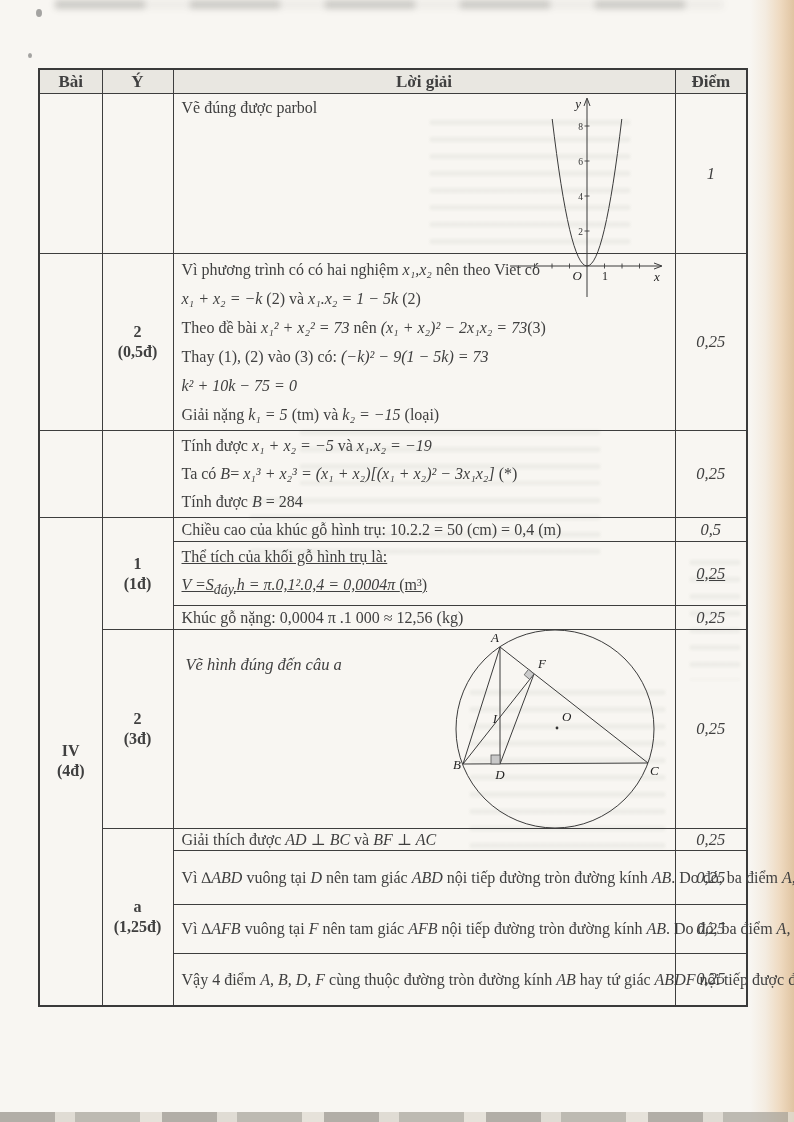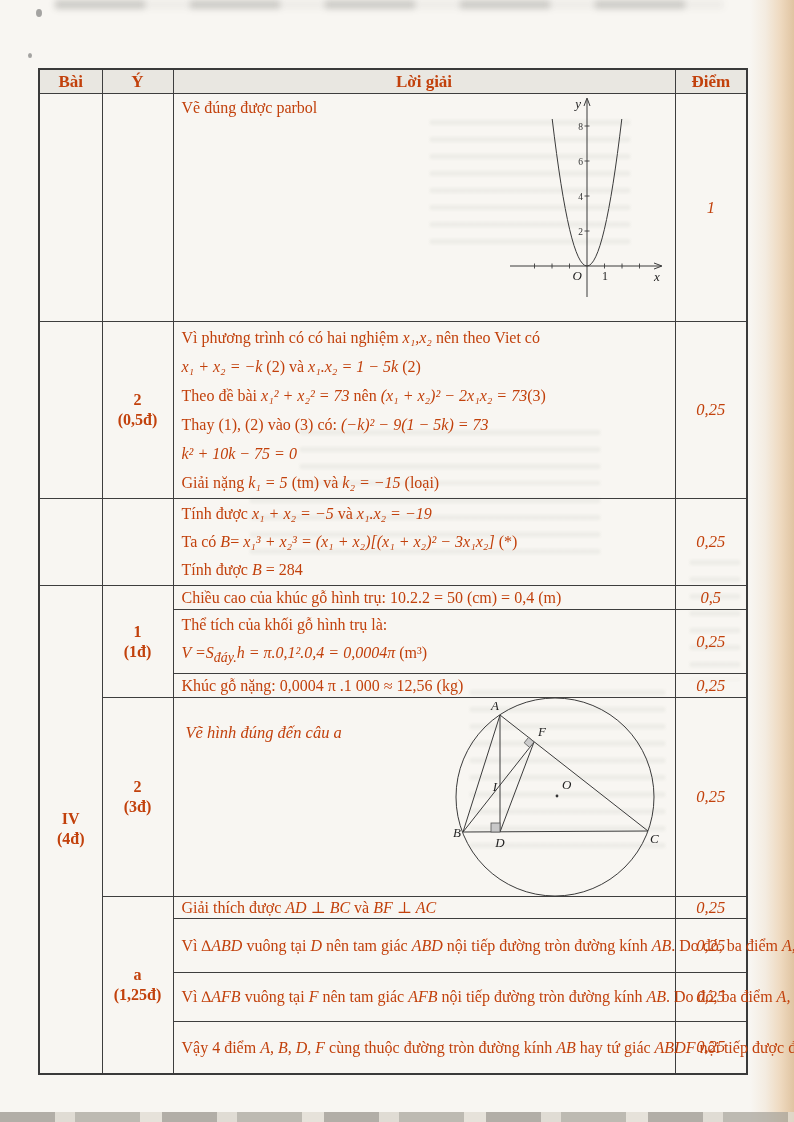--- a/index.html
+++ b/index.html
@@ -1,19 +1,19 @@
 <!DOCTYPE html>
 <html><head>
 <meta charset="utf-8">
 <style>
   html,body{margin:0;padding:0;background:#e9e7e2;}
   .page{
     position:relative;width:794px;height:1122px;margin:0 auto;
     background:#f8f6f2;overflow:hidden;
-    font-family:"Liberation Serif","DejaVu Serif",serif;color:#c2410c;
+    font-family:"Liberation Serif","DejaVu Serif",serif;color:#404040;
   }
   
   .edge-strip{position:absolute;top:0;right:0;width:44px;height:100%;
     background:linear-gradient(90deg,rgba(240,227,210,0) 0%,rgba(240,227,210,.55) 35%,#eed9bf 70%,#e0c4a1 100%);}
   .bottom-strip{position:absolute;left:0;bottom:0;width:100%;height:10px;opacity:.75;
     background:repeating-linear-gradient(90deg,#9b978e 0 55px,#d8d4cb 55px 75px,#aaa69d 75px 140px,#e0dcd3 140px 162px);
     filter:blur(.4px);}
   .top-bleed{position:absolute;top:0;left:55px;right:70px;height:9px;opacity:.55;
     background:repeating-linear-gradient(90deg,rgba(70,70,64,.45) 0 90px,rgba(70,70,64,.10) 90px 135px);
     filter:blur(3px);}
@@ -21,22 +21,22 @@
     background:repeating-linear-gradient(180deg,rgba(112,120,100,.10) 0 5px,rgba(0,0,0,0) 5px 17px);}
   .speck{position:absolute;border-radius:50%;background:rgba(95,95,95,.55);}
 
   table.answer{
     position:absolute;left:38px;top:68px;width:708px;
     border-collapse:collapse;table-layout:fixed;
     border:2px solid #3a3a3a;
   }
   td,th{border:1px solid #3e3e3e;padding:0;vertical-align:middle;}
   th{background:#e9e7e1;font-size:17px;font-weight:bold;height:23px;}
-  tr.h-r1{height:228px;margin-top:39px;} tr.h-r2{height:176px;} tr.h-r3{height:86px;}
-  tr.h-r4{height:24px;}  tr.h-r5{height:57px;}  tr.h-r6{height:24px;}
+  tr.h-r1{height:160px;margin-top:39px;} tr.h-r2{height:176px;} tr.h-r3{height:86px;}
+  tr.h-r4{height:24px;}  tr.h-r5{height:57px;text-decoration:underline;}  tr.h-r6{height:24px;}
   tr.h-r7{height:199px;} tr.h-r8{height:22px;}  tr.h-r9{height:54px;}
   tr.h-r10{height:49px;} tr.h-r11{height:52px;}
 
   td.c-bai,td.c-y{text-align:center;font-weight:bold;font-size:16px;line-height:20px;}
   td.c-diem{text-align:center;font-style:italic;font-size:16.5px;}
   td.c-sol{padding:1px 8px;font-size:16px;}
   td.c-sol .ln{white-space:nowrap;}
   .r1-cell{vertical-align:top;position:relative;}
   .r1-cell .ln{padding-top:4px;}
   .r2-lines .ln{line-height:29px;}

